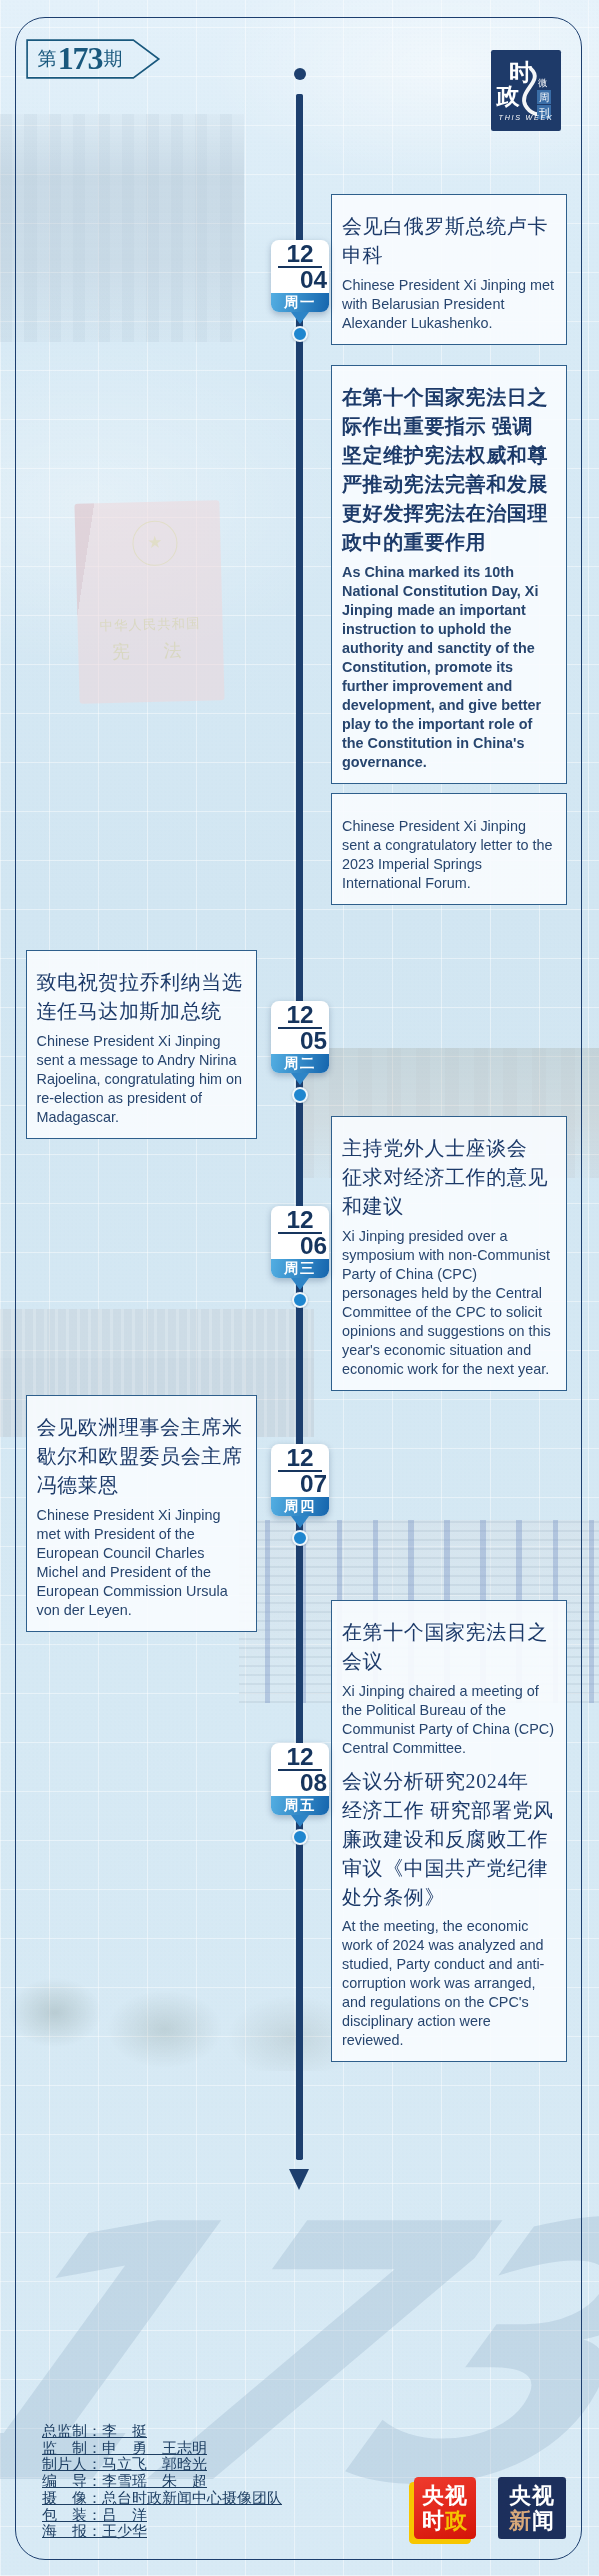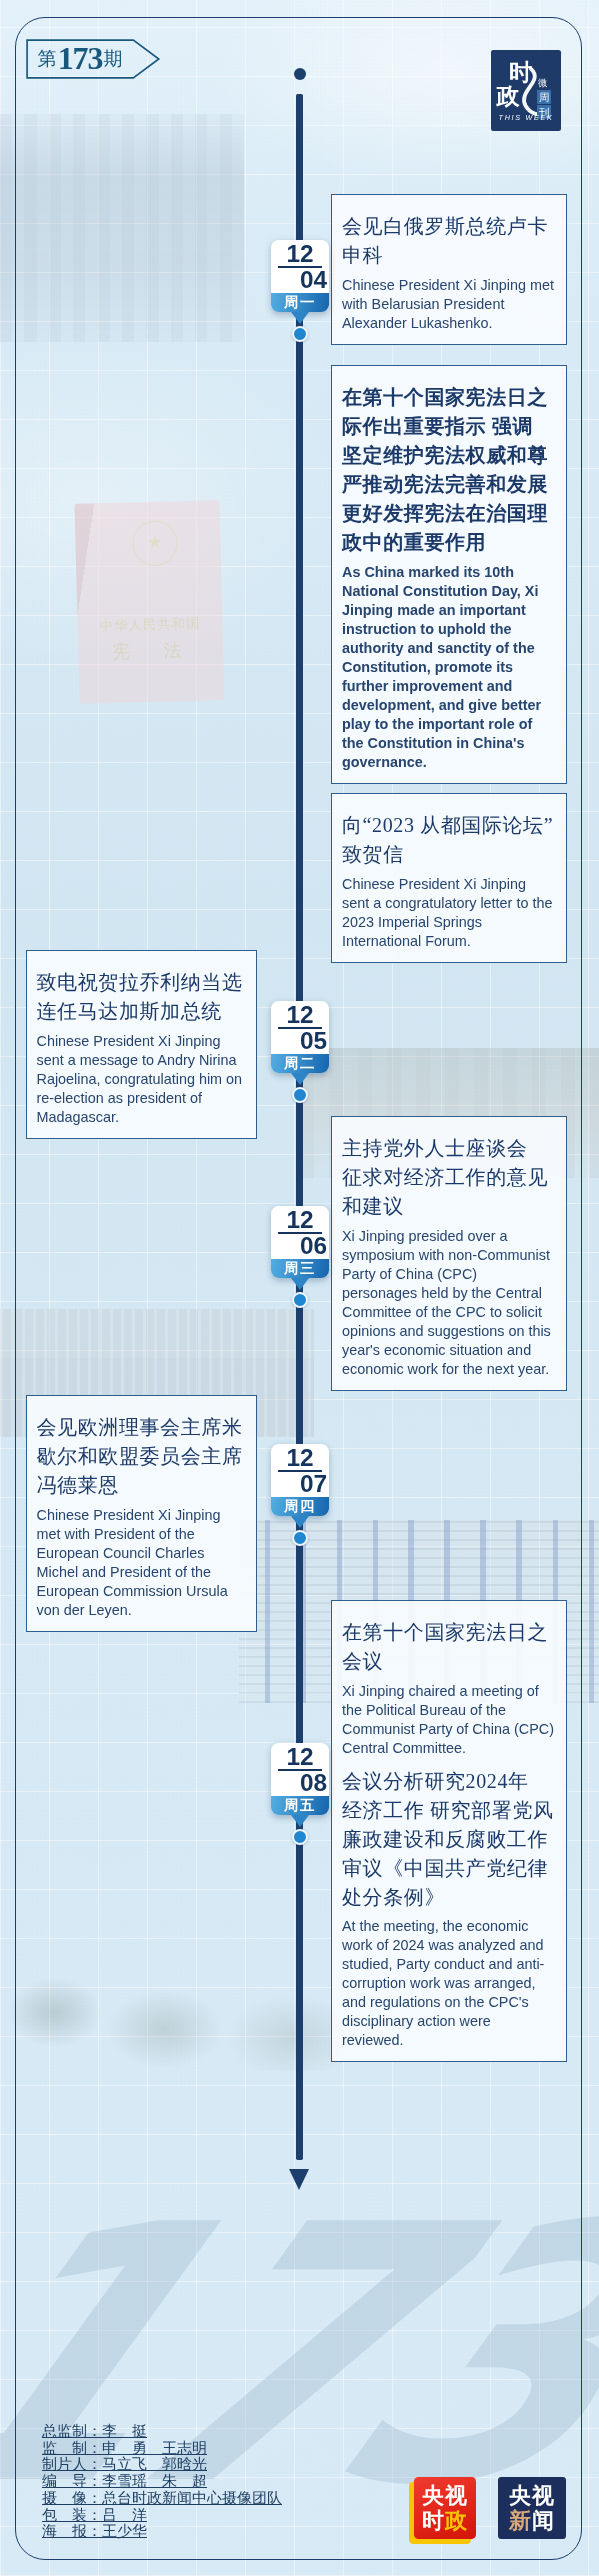--- a/index.html
+++ b/index.html
@@ -221,22 +221,20 @@
   <div class="box right e2">
     <div class="title">在第十个国家宪法日之
 际作出重要指示 强调
 坚定维护宪法权威和尊
 严推动宪法完善和发展
 更好发挥宪法在治国理
 政中的重要作用</div>
     <div class="en">As China marked its 10th National Constitution Day, Xi Jinping made an important instruction to uphold the authority and sanctity of the Constitution, promote its further improvement and development, and give better play to the important role of the Constitution in China's governance.</div>
   </div>
   <div class="box right e3">
-    <div class="title">向“2023 从都国际论坛”
-致贺信</div>
     <div class="en">Chinese President Xi Jinping sent a congratulatory letter to the 2023 Imperial Springs International Forum.</div>
   </div>
   <div class="box left e4">
     <div class="title">致电祝贺拉乔利纳当选
 连任马达加斯加总统</div>
     <div class="en">Chinese President Xi Jinping sent a message to Andry Nirina Rajoelina, congratulating him on re-election as president of Madagascar.</div>
   </div>
   <div class="box right e5">
     <div class="title">主持党外人士座谈会
 征求对经济工作的意见

